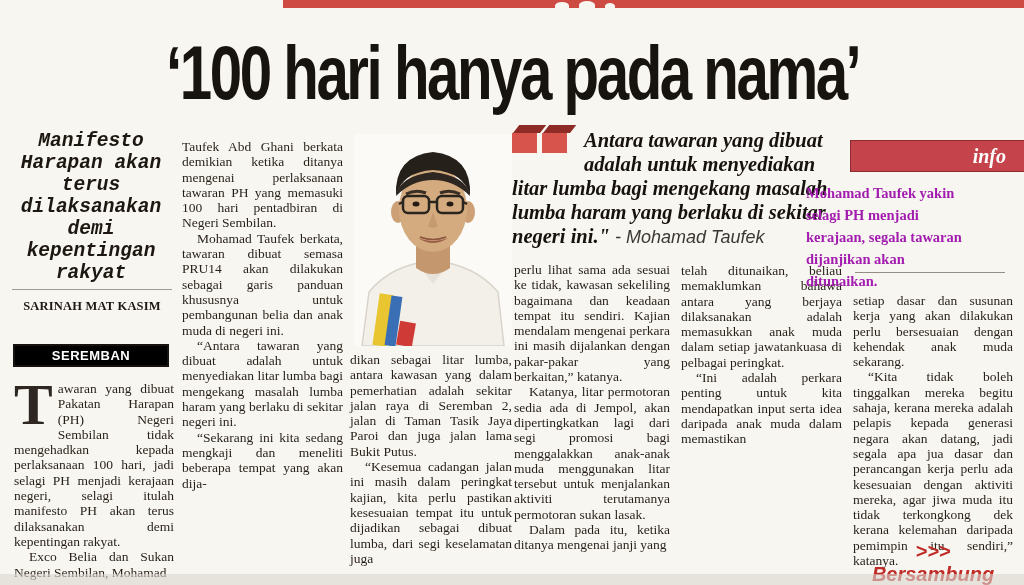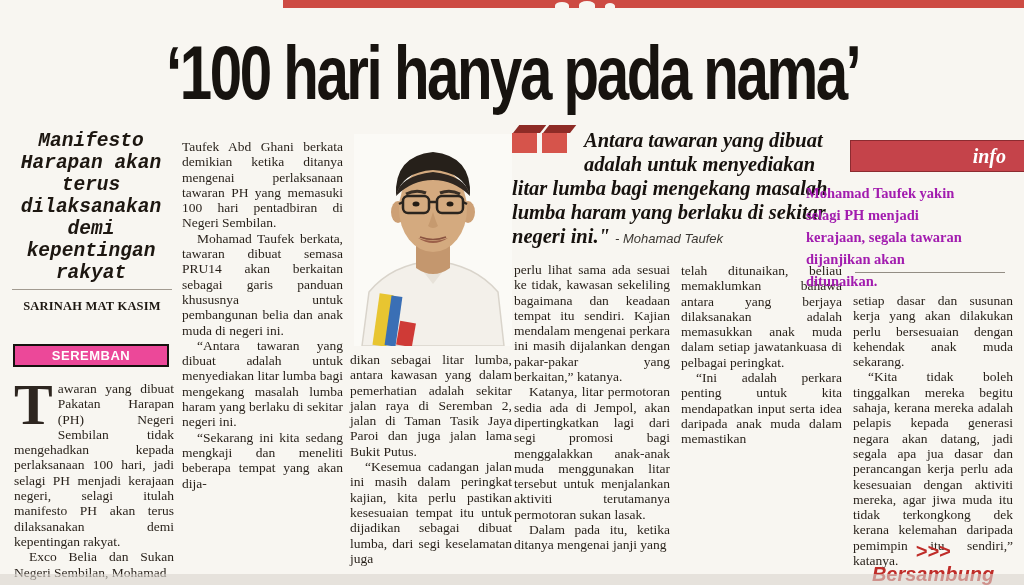--- a/index.html
+++ b/index.html
@@ -39,21 +39,21 @@
   .col p{margin:0;}
   .col p + p{text-indent:15px;}
 
   
   .deck{left:6px;top:130px;width:170px;text-align:center;
         font-style:italic;font-weight:bold;font-size:19.5px;line-height:22px;color:#1d1711;font-family:Liberation Mono, monospace;}
   .rule1{left:12px;top:289px;width:160px;border-top:1.5px solid #a29b91;}
   .byline{left:12px;top:299px;width:160px;text-align:center;
           font-weight:bold;font-size:12.5px;letter-spacing:.2px;color:#1d1711;}
   .dateline{left:13px;top:344px;width:152px;
-            background:#ec4899;border:2px solid #16120f;
+            background:#000000;border:2px solid #16120f;
             color:#ffffff;font-family:"Liberation Sans",sans-serif;
             font-weight:bold;font-size:13px;letter-spacing:.5px;
             text-align:center;padding:2px 0;}
   .col1{left:14px;top:381px;width:160px;}
   .dropcap{float:left;font-size:58px;line-height:45px;font-weight:bold;
            color:#2e2620;margin:1px 5px 0 0;}
 
   .col2{left:182px;top:139px;width:161px;}
   .col3{left:350px;top:352px;width:162px;}
   .col4{left:514px;top:262px;width:156px;}
@@ -66,21 +66,21 @@
   
   .quote{left:512px;top:128px;width:334px;
          font-weight:bold;font-style:italic;
          font-size:20.5px;line-height:24px;color:#16110d;text-align:left;}
   .qmarks{float:left;width:66px;height:28px;margin:5px 6px 0 0;}
   .qmark{display:inline-block;width:25px;height:20px;background:#d6544b;
          position:relative;margin-right:5px;}
   .qmark::before{content:"";position:absolute;left:1px;top:-8px;width:27px;height:8px;
                  background:#8e2b26;transform:skewX(-38deg);transform-origin:left bottom;}
   .attribution{font-family:"Liberation Sans",sans-serif;font-style:italic;
-               font-weight:normal;font-size:13px;color:#3b3732;letter-spacing:0;}
+               font-weight:normal;font-size:18px;color:#3b3732;letter-spacing:0;}
 
   
   .infobox{left:850px;top:140px;width:155px;height:30px;
            background:#c5434a;border:1px solid #8c2b30;
            display:flex;align-items:center;justify-content:flex-end;
            padding-right:26px;}
   .infobox span{color:#ffffff;font-style:italic;font-weight:bold;font-size:20px;}
   .infotext{left:806px;top:182px;width:162px;
             font-weight:bold;font-size:14.5px;line-height:22px;color:#a21caf;}
   .rule2{left:855px;top:272px;width:150px;border-top:1.5px solid #938d84;}
@@ -108,21 +108,21 @@
 <div class="abs rule1"></div>
 <div class="abs byline">SARINAH MAT KASIM</div>
 <div class="abs dateline">SEREMBAN</div>
 <div class="col col1">
   <p><span class="dropcap">T</span><span>awaran yang dibuat Pakatan Harapan (PH) Negeri Sembilan tidak mengehadkan kepada perlaksanaan 100 hari, jadi selagi PH menjadi kerajaan negeri, selagi itulah manifesto PH akan terus dilaksanakan demi kepentingan rakyat.</span></p>
   <p>Exco Belia dan Sukan Negeri Sembilan, Mohamad</p>
 </div>
 
 <div class="col col2">
   <p>Taufek Abd Ghani berkata demikian ketika ditanya mengenai perlaksanaan tawaran PH yang memasuki 100 hari pentadbiran di Negeri Sembilan.</p>
-  <p>Mohamad Taufek berkata, tawaran dibuat semasa PRU14 akan berkaitan sebagai garis panduan khususnya untuk pembangunan belia dan anak muda di negeri ini.</p>
+  <p>Mohamad Taufek berkata, tawaran dibuat semasa PRU14 akan dilakukan sebagai garis panduan khususnya untuk pembangunan belia dan anak muda di negeri ini.</p>
   <p>“Antara tawaran yang dibuat adalah untuk menyediakan litar lumba bagi mengekang masalah lumba haram yang berlaku di sekitar negeri ini.</p>
   <p>“Sekarang ini kita sedang mengkaji dan meneliti beberapa tempat yang akan dija-</p>
 </div>
 
 <svg class="abs photo" viewBox="0 0 158 212" xmlns="http://www.w3.org/2000/svg">
   <rect x="0" y="0" width="158" height="212" fill="#fbfaf6"></rect>
 
   <path d="M8,212 L15,158 Q38,130 79,127 Q120,130 144,158 L150,212 Z" fill="#f3f0ea" stroke="#d9d4cb" stroke-width="1.5"></path>
   <path d="M62,128 L79,150 L96,128 L92,124 L79,138 L66,124 Z" fill="#e7e2d9"></path>
 

